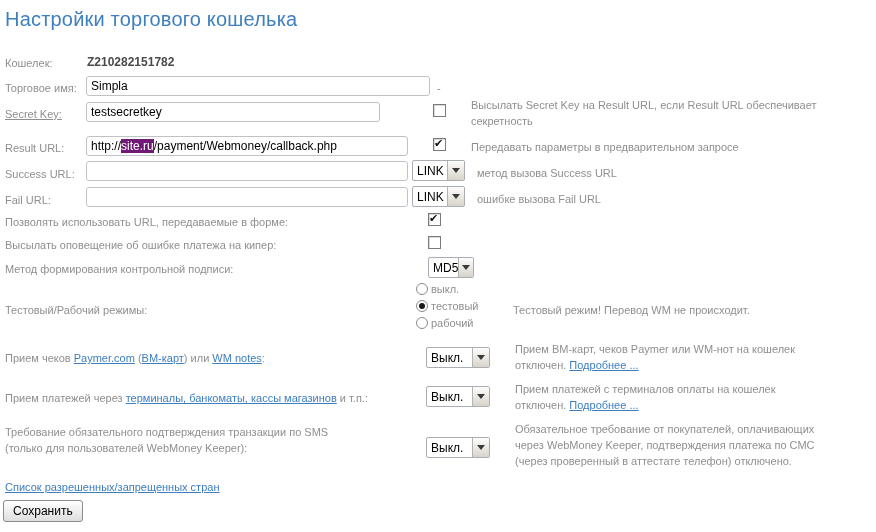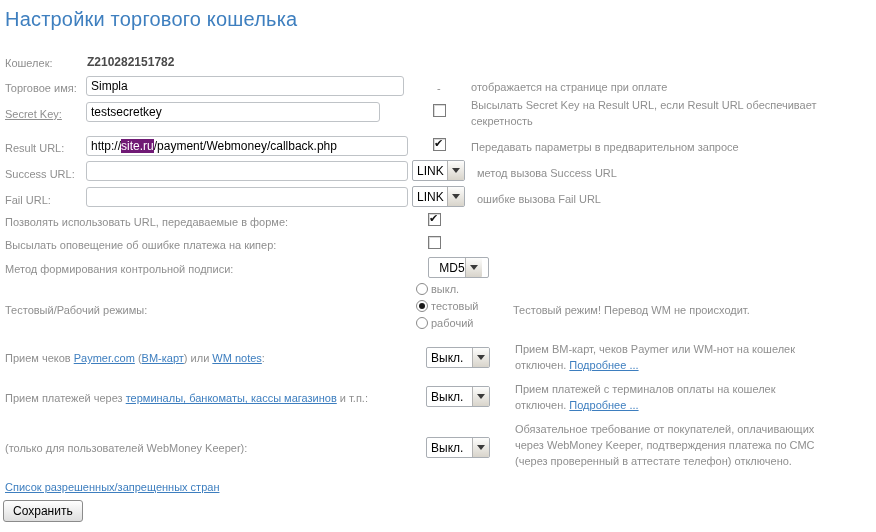--- a/index.html
+++ b/index.html
@@ -39,23 +39,22 @@
 <body>
 
 <div class="page">
 
   <h1 class="title abs" style="left:5px;top:8px;margin:0;">Настройки торгового кошелька</h1>
 
   <span class="lbl abs" style="left:5px;top:56px;">Кошелек:</span>
   <span class="bold-val abs" style="left:87px;top:55px;">Z210282151782</span>
 
   <span class="lbl abs" style="left:5px;top:81px;">Торговое имя:</span>
-  <input class="txt abs" style="left: 86px; top: 76px; width: 318px;" value="Simpla">
+  <input class="txt abs" style="left: 86px; top: 76px; width: 344px;" value="Simpla">
   <span class="lbl abs" style="left:437px;top:81px;">-</span>
-  <span class="desc abs" style="left:471px;top:79px;">отображается на странице при оплате</span>
 
   <span class="lbl abs" style="left:5px;top:107px;text-decoration:underline;">Secret Key:</span>
   <input class="txt abs" style="left: 86px; top: 102px; width: 294px;" value="testsecretkey">
   <span class="cb abs" style="left:433px;top:104px;"></span>
   <div class="desc abs" style="left:471px;top:97px;">
     <span>Высылать Secret Key на Result URL, если Result URL обеспечивает</span><br>
     <span>секретность</span>
   </div>
 
   <span class="lbl abs" style="left:5px;top:141px;">Result URL:</span>
@@ -83,21 +82,21 @@
   </div>
   <span class="desc abs" style="left:477px;top:191px;">ошибке вызова Fail URL</span>
 
   <span class="lbl abs" style="left:5px;top:215px;">Позволять использовать URL, передаваемые в форме:</span>
   <span class="cb abs checked" style="left:428px;top:213px;"></span>
 
   <span class="lbl abs" style="left:5px;top:238px;">Высылать оповещение об ошибке платежа на кипер:</span>
   <span class="cb abs" style="left:428px;top:236px;"></span>
 
   <span class="lbl abs" style="left:5px;top:262px;">Метод формирования контрольной подписи:</span>
-  <div class="select abs" style="left:428px;top:257px;width:61px;justify-content:center;">
+  <div class="select abs" style="left:428px;top:257px;width:46px;">
     <span class="select-val">MD5</span>
     <span class="select-btn">
         <span class="tri"></span>
       </span>
   </div>
 
   <span class="lbl abs" style="left:5px;top:303px;">Тестовый/Рабочий режимы:</span>
   <div class="radio-row abs" style="left:416px;top:283px;">
     <span class="radio"></span>
     <span class="rlbl">выкл.</span>
@@ -134,21 +133,21 @@
     <span class="select-btn">
         <span class="tri"></span>
       </span>
   </div>
   <div class="desc abs" style="left:515px;top:381px;">
     <span>Прием платежей с терминалов оплаты на кошелек</span><br>
     <span>отключен. </span><a class="lnk">Подробнее ...</a>
   </div>
 
   <div class="lbl wrap abs" style="left:5px;top:424px;">
-    <br>
+    <span>Требование обязательного подтверждения транзакции по SMS</span><br>
     <span>(только для пользователей WebMoney Keeper):</span>
   </div>
   <div class="select abs" style="left:426px;top:437px;width:64px;">
     <span class="select-val">Выкл.</span>
     <span class="select-btn">
         <span class="tri"></span>
       </span>
   </div>
   <div class="desc abs" style="left:515px;top:421px;">
     <span>Обязательное требование от покупателей, оплачивающих</span><br>

